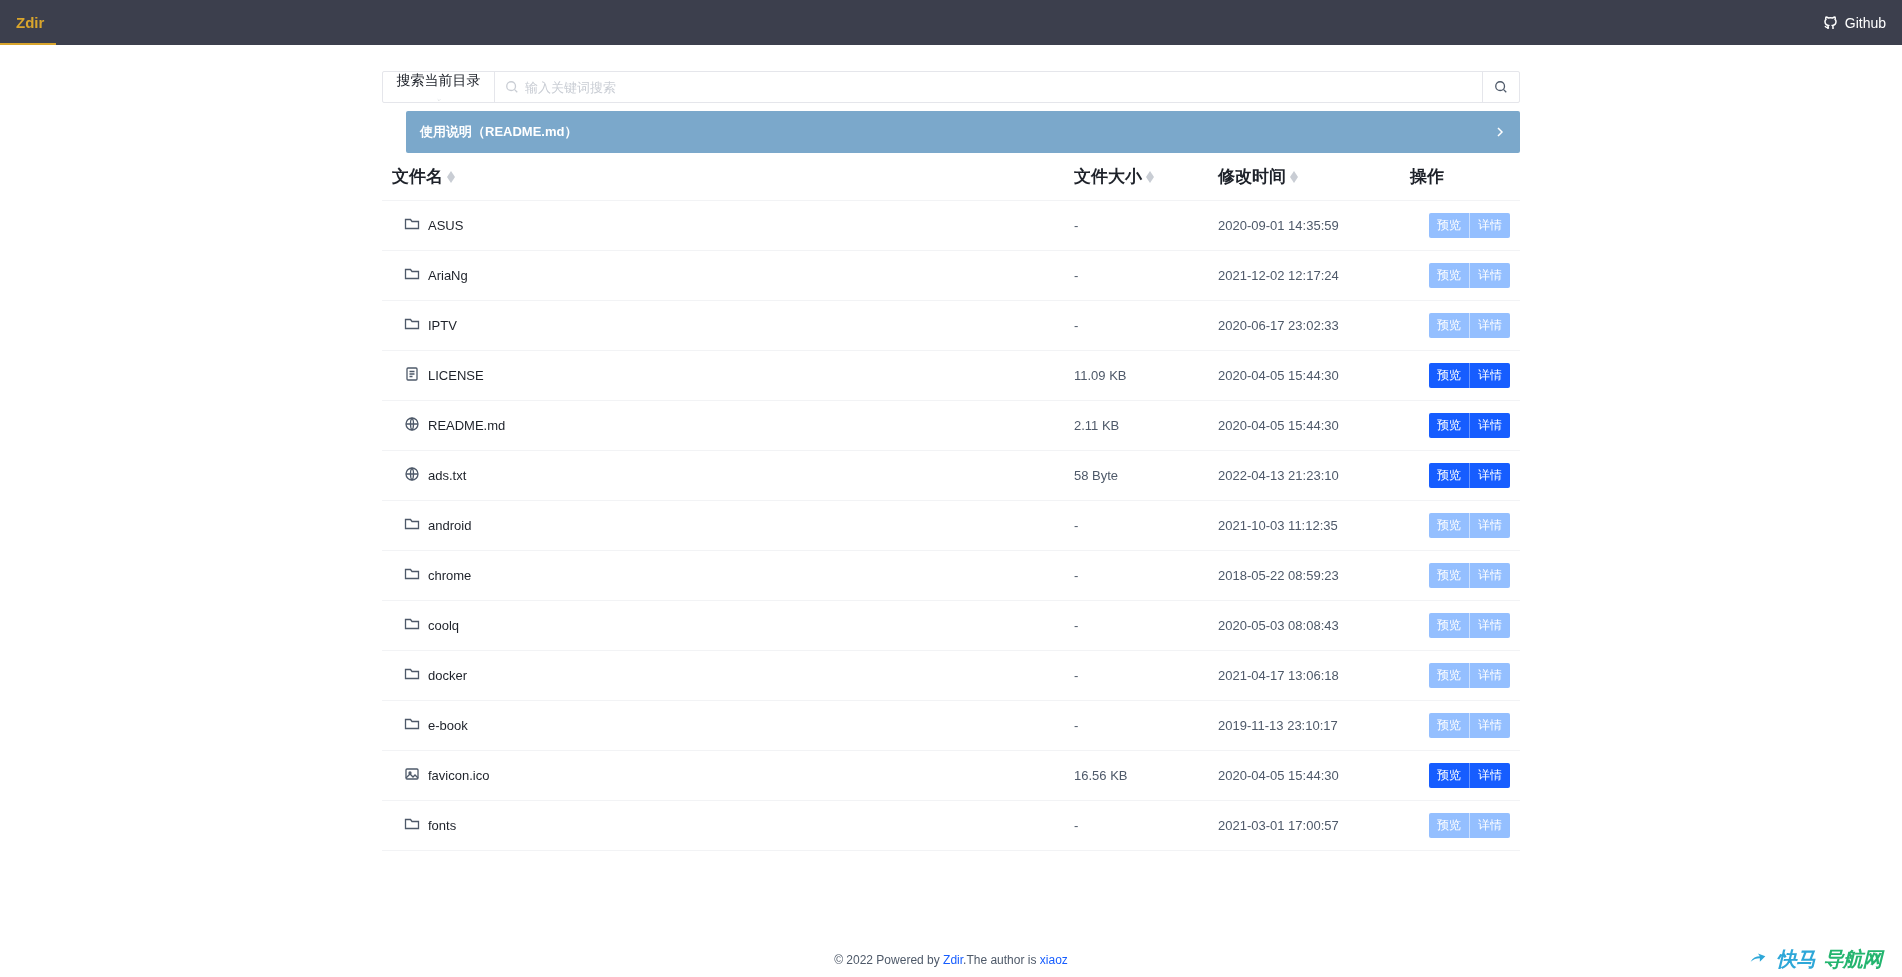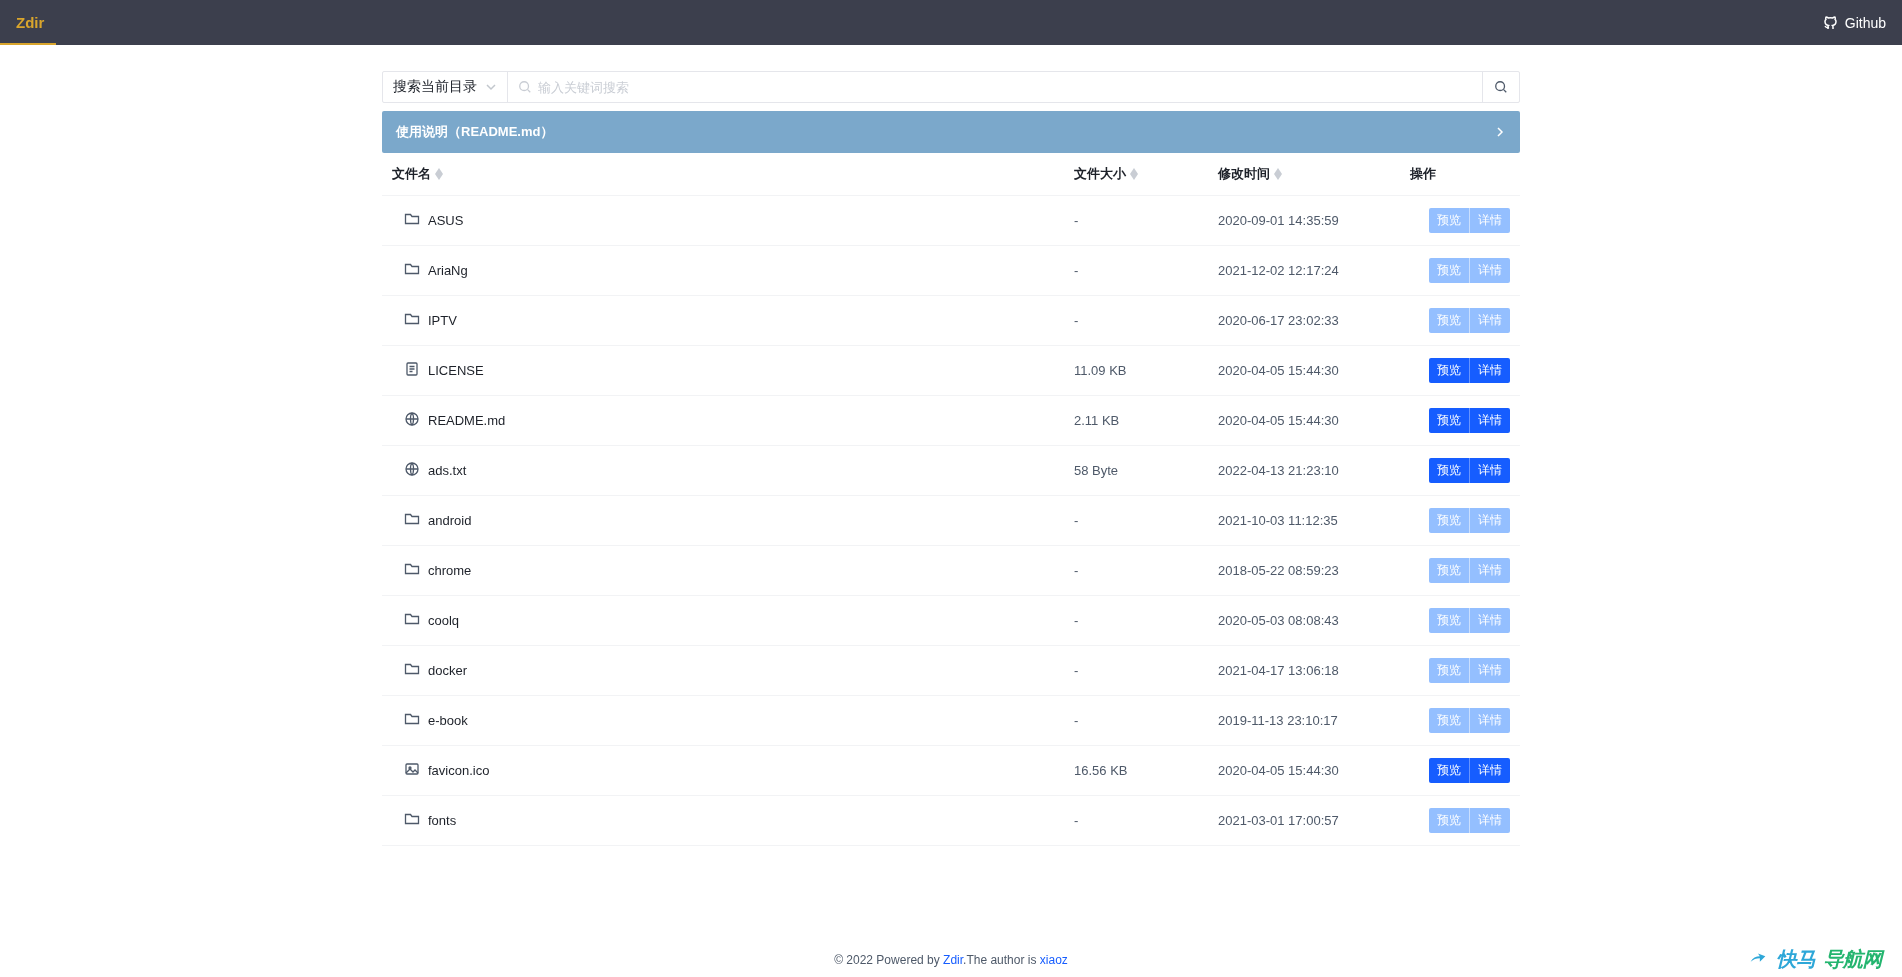--- a/index.html
+++ b/index.html
@@ -4,35 +4,35 @@
 <style>
 * { margin: 0; padding: 0; box-sizing: border-box; }
 body { font-family: -apple-system, BlinkMacSystemFont, "Segoe UI", "PingFang SC", "Microsoft YaHei", sans-serif; font-size: 14px; color: #1d2129; background: #fff; }
 .header { background: #3c3f4d; height: 45px; display: flex; align-items: center; justify-content: space-between; padding: 0 16px; position: relative; }
 .header-left { font-weight: bold; color: #d9a52c; font-size: 15px; position: relative; }
 .header-underline { position: absolute; bottom: -14px; left: -16px; width: 56px; height: 2px; background: #d9a52c; }
 .header-right { display: flex; align-items: center; color: #fff; gap: 6px; cursor: pointer; }
 .header-right svg { width: 16px; height: 16px; }
 .container { max-width: 1138px; margin: 26px auto 0; padding-bottom: 60px; }
 .search-row { display: flex; border: 1px solid #e5e6eb; border-radius: 2px; height: 32px; }
-.search-select { display: flex; align-items: center; padding: 0 10px; border-right: 1px solid #e5e6eb; gap: 8px; color: #1d2129; cursor: pointer; min-width: 112px; justify-content: flex-start; }
+.search-select { display: flex; align-items: center; padding: 0 10px; border-right: 1px solid #e5e6eb; gap: 8px; color: #1d2129; cursor: pointer; min-width: 112px; justify-content: flex-start; flex-direction: column; }
 .search-select .chev { width: 12px; height: 12px; opacity: 0.5; }
 .search-input-wrap { flex: 1; display: flex; align-items: center; padding: 0 10px; gap: 6px; border-right: 1px solid #e5e6eb; }
 .search-input-wrap svg { width: 14px; height: 14px; stroke: #c9cdd4; }
 .search-input { flex: 1; border: none; outline: none; font-size: 13px; color: #15803d; background: transparent; }
 .search-input::placeholder { color: #c9cdd4; }
 .search-btn { width: 36px; display: flex; align-items: center; justify-content: center; cursor: pointer; }
 .search-btn svg { width: 14px; height: 14px; stroke: #4e5969; }
 .breadcrumb { margin-top: 10px; padding: 10px 12px; display: flex; align-items: center; gap: 10px; font-size: 13px; }
 .breadcrumb .label { color: #1d2129; font-weight: 500; }
 .breadcrumb .sep { color: #c9cdd4; }
 .breadcrumb .link { color: #1d2129; cursor: pointer; }
-.readme-bar { margin-top: 8px; background: #7ba8cb; color: #fff; padding: 12px 14px; font-size: 13px; font-weight: 600; border-radius: 2px; display: flex; align-items: center; justify-content: space-between; cursor: pointer; }
+.readme-bar { margin-top: 8px; background: #7ba8cb; color: #fff; padding: 12px 14px; font-size: 13px; font-weight: 600; border-radius: 2px; display: flex; align-items: center; justify-content: space-between; cursor: pointer; margin-left: 24px; }
 .readme-bar .chev { width: 12px; height: 12px; }
-.table-head { display: flex; padding: 12px 10px 12px 10px; border-bottom: 1px solid #f2f3f5; color: #1d2129; font-size: 13px; font-weight: 600; }
+.table-head { display: flex; padding: 12px 10px 12px 10px; border-bottom: 1px solid #f2f3f5; color: #1d2129; font-size: 17px; font-weight: 600; }
 .col-name { flex: 1; display: flex; align-items: center; gap: 4px; }
 .col-size { width: 144px; display: flex; align-items: center; gap: 4px; }
 .col-time { width: 192px; display: flex; align-items: center; gap: 4px; }
 .col-ops { width: 100px; }
 .sort-icon { display: inline-flex; flex-direction: column; gap: 0; line-height: 0; cursor: pointer; }
 .sort-icon svg { width: 8px; height: 6px; display: block; }
 .table-row { display: flex; align-items: center; padding: 12px 10px; border-bottom: 1px solid #f2f3f5; font-size: 13px; }
 .name-cell { flex: 1; display: flex; align-items: center; gap: 8px; color: #1d2129; cursor: pointer; padding-left: 12px; }
 .name-cell svg { width: 16px; height: 16px; flex-shrink: 0; }
 .size-cell { width: 144px; color: #4e5969; }

